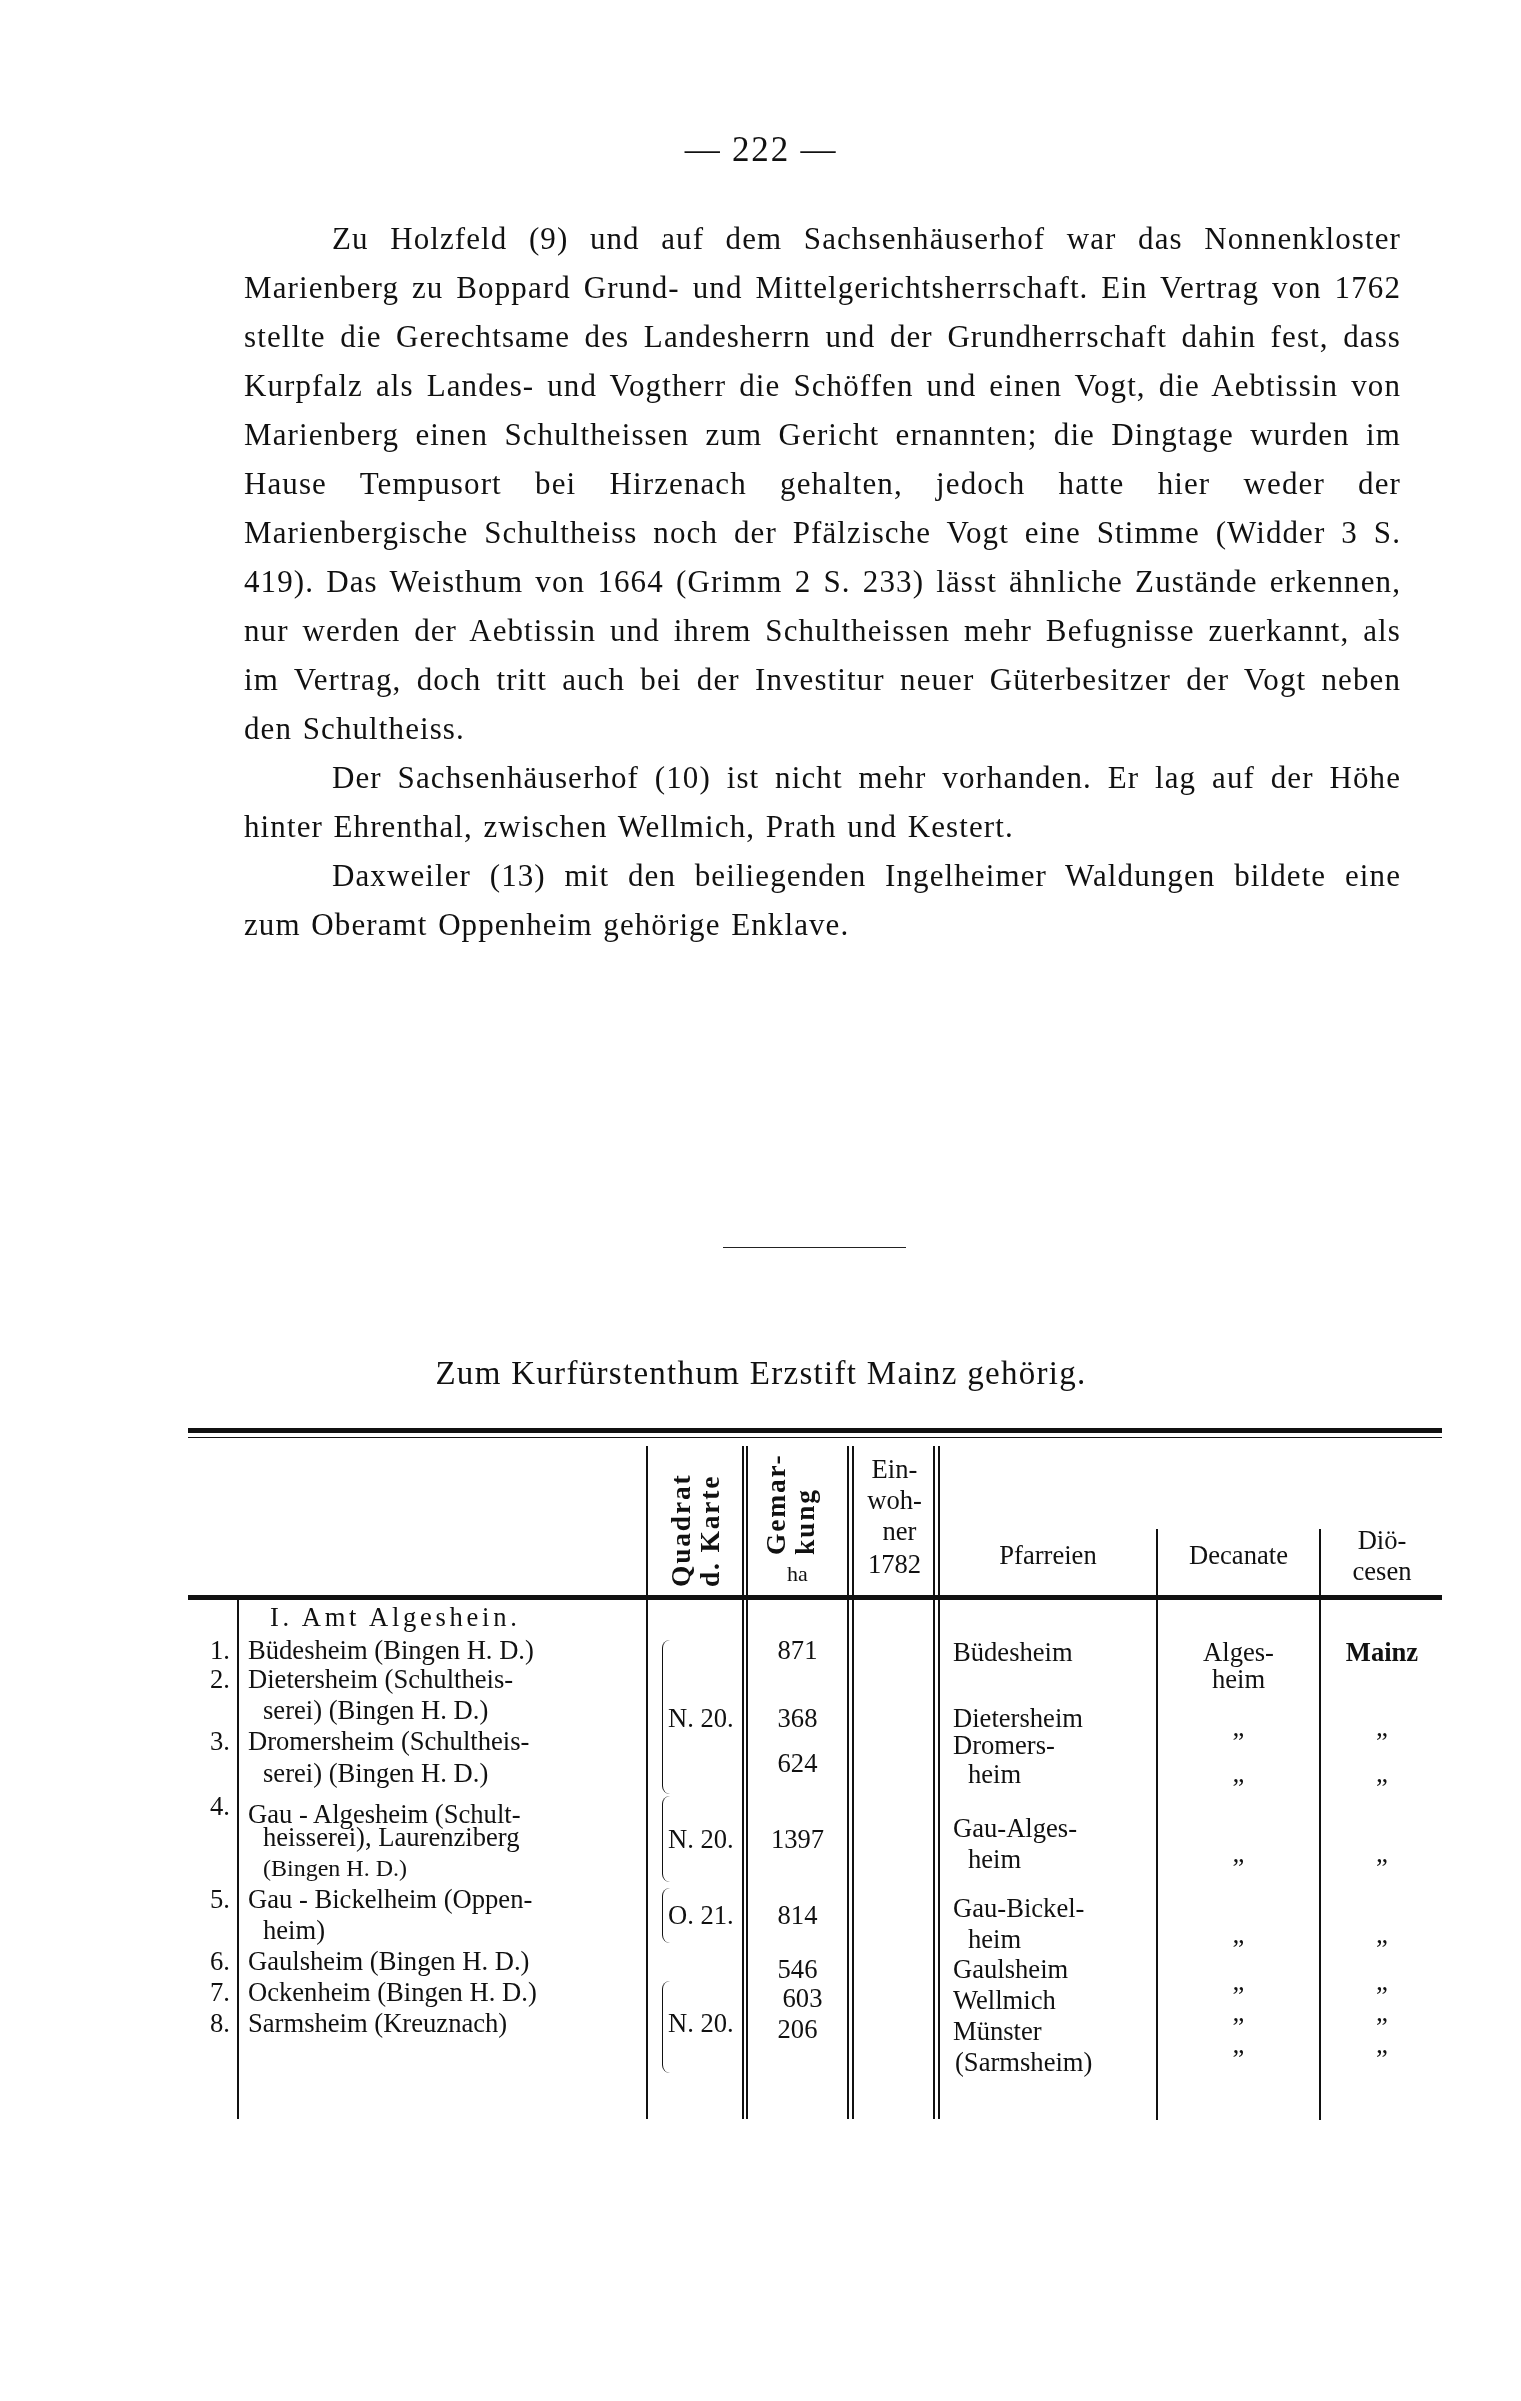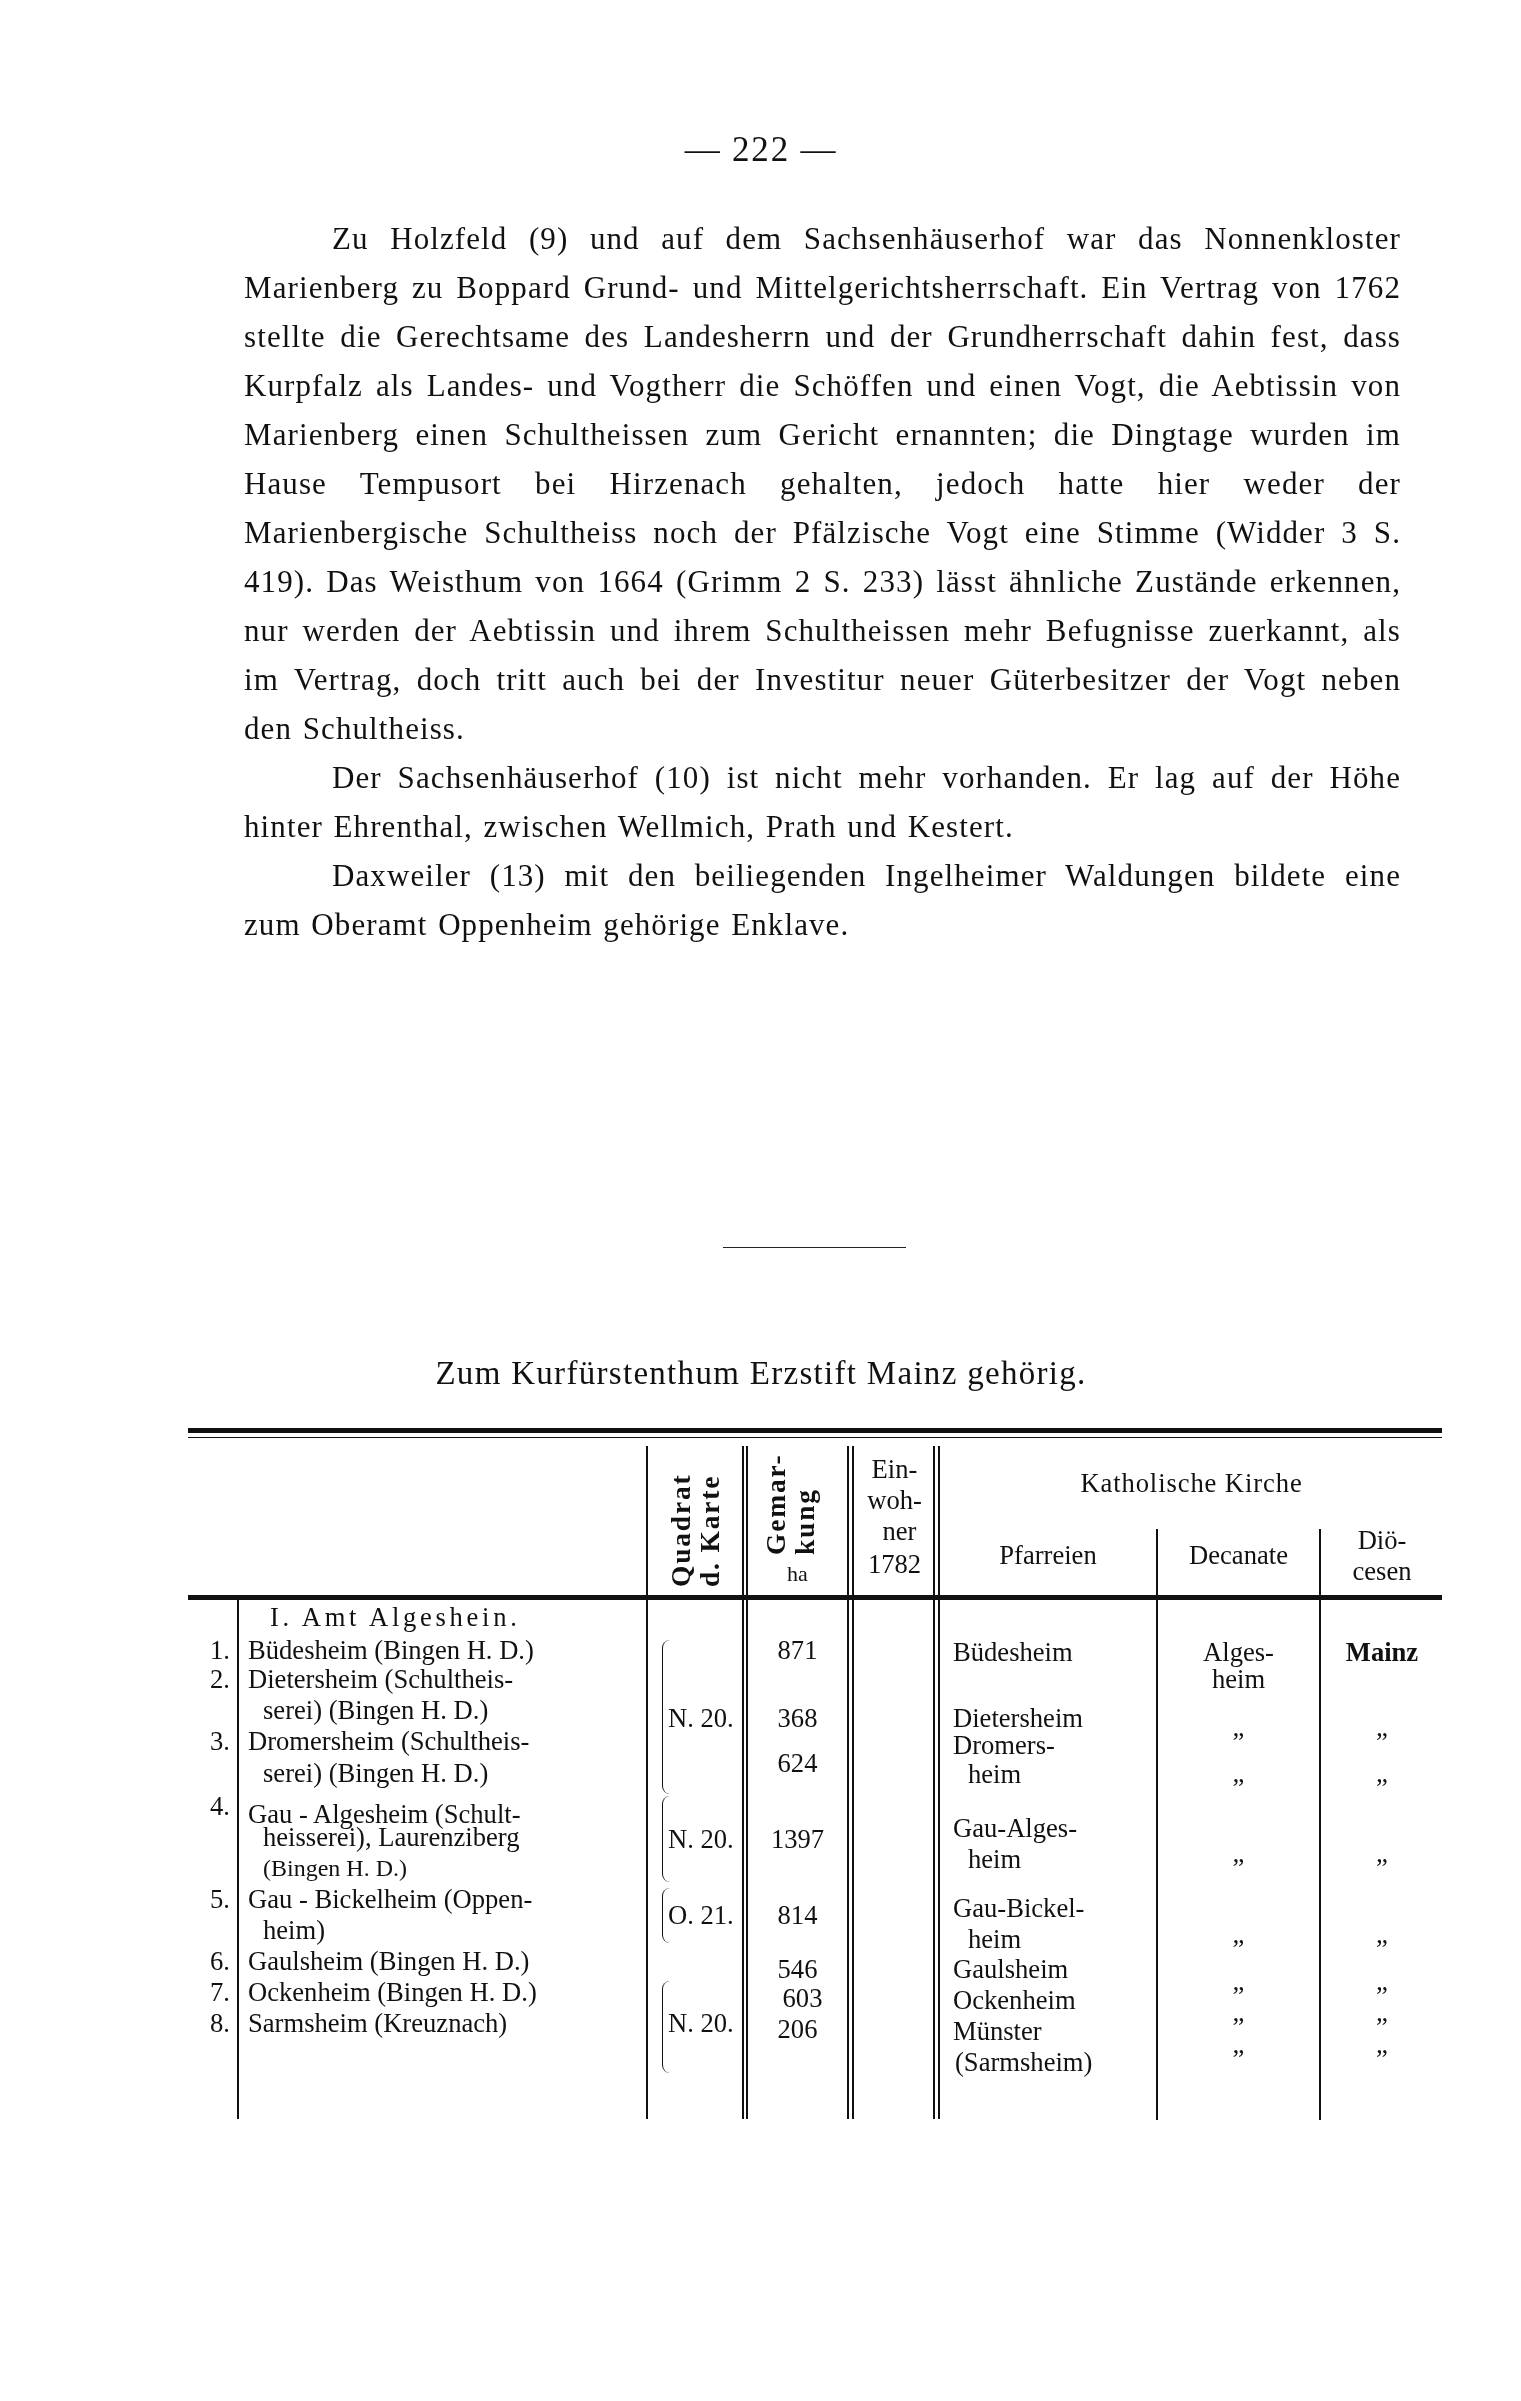--- a/index.html
+++ b/index.html
@@ -76,21 +76,20 @@
   <div class="vline" style="left:968px; top:101px; height:591px;"></div>
   <div class="vline" style="left:1131px; top:101px; height:591px;"></div>
 
   <div class="vert" style="left:478px; top:22px; height:137px; width:59px; white-space:normal;">Quadrat d. Karte</div>
   <div class="vert" style="left:573px; top:16.5px; height:110px; width:59px; white-space:normal;">Gemar- kung</div>
   <div class="hdr" style="left:560px; top:130px; width:99px; font-size:22px;">ha</div>
   <div class="hdr" style="left:666px; top:26px; width:81px;">Ein-</div>
   <div class="hdr" style="left:666px; top:57px; width:81px;">woh-</div>
   <div class="hdr" style="left:666px; top:88px; width:91px;">ner</div>
   <div class="hdr" style="left:666px; top:121px; width:81px;">1782</div>
-  <div class="hdr" style="left:752px; top:40px; width:503px; letter-spacing:0.9px;">Katholische Kirche</div>
   <div class="hdr" style="left:752px; top:112px; width:216px;">Pfarreien</div>
   <div class="hdr" style="left:970px; top:112px; width:161px;">Decanate</div>
   <div class="hdr" style="left:1133px; top:97px; width:122px;">Diö-</div>
   <div class="hdr" style="left:1133px; top:128px; width:122px;">cesen</div>
 
   <div class="cell spaced" style="left:82px; top:174px;">I. Amt Algeshein.</div>
 
   <div class="cell num" style="left:0; width:42px; top:207px;">1.</div>
   <div class="cell num" style="left:0; width:42px; top:236px;">2.</div>
   <div class="cell num" style="left:0; width:42px; top:298px;">3.</div>
@@ -134,21 +133,21 @@
 
   <div class="cell" style="left:765px; top:209px;">Büdesheim</div>
   <div class="cell" style="left:765px; top:275px;">Dietersheim</div>
   <div class="cell" style="left:765px; top:302px;">Dromers-</div>
   <div class="cell" style="left:780px; top:331px;">heim</div>
   <div class="cell" style="left:765px; top:385px;">Gau-Alges-</div>
   <div class="cell" style="left:780px; top:416px;">heim</div>
   <div class="cell" style="left:765px; top:465px;">Gau-Bickel-</div>
   <div class="cell" style="left:780px; top:496px;">heim</div>
   <div class="cell" style="left:765px; top:526px;">Gaulsheim</div>
-  <div class="cell" style="left:765px; top:557px;">Ockenheim</div>
+  <div class="cell" style="left:765px; top:557px;">Wellmich</div>
   <div class="cell" style="left:765px; top:588px;">Münster</div>
   <div class="cell" style="left:767px; top:619px;">(Sarmsheim)</div>
 
   <div class="cell center" style="left:970px; width:161px; top:209px;">Alges-</div>
   <div class="cell center" style="left:970px; width:161px; top:236px;">heim</div>
   <div class="cell center" style="left:970px; width:161px; top:284px;">„</div>
   <div class="cell center" style="left:970px; width:161px; top:330px;">„</div>
   <div class="cell center" style="left:970px; width:161px; top:410px;">„</div>
   <div class="cell center" style="left:970px; width:161px; top:491px;">„</div>
   <div class="cell center" style="left:970px; width:161px; top:538px;">„</div>

